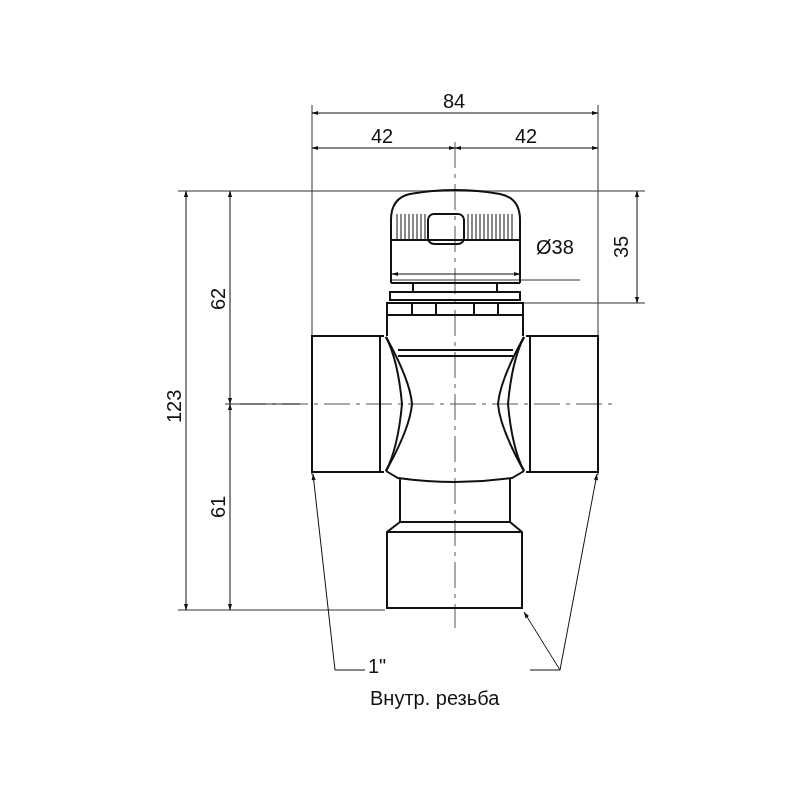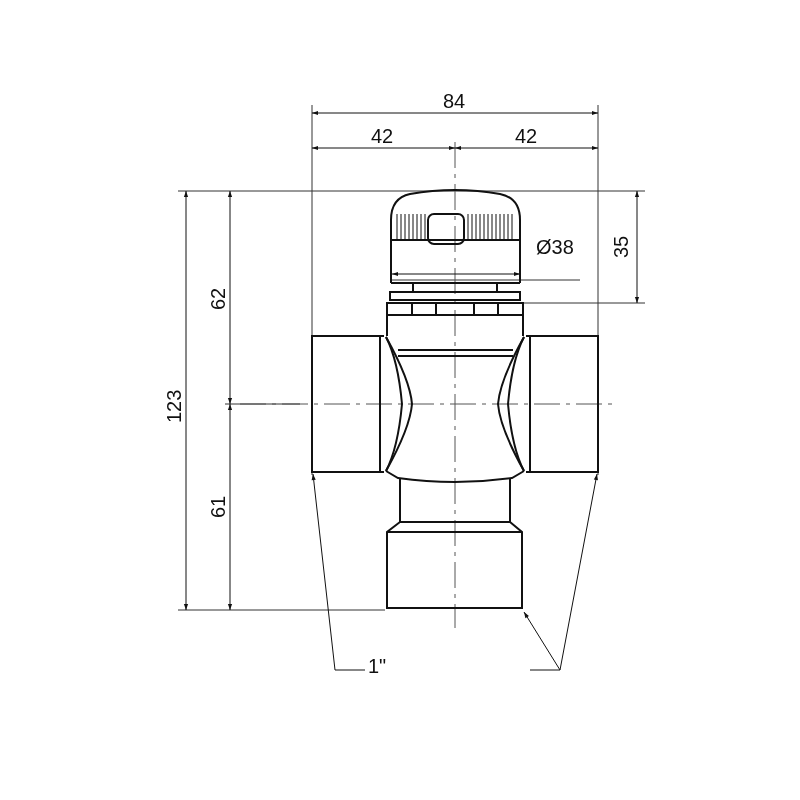--- a/index.html
+++ b/index.html
@@ -120,13 +120,14 @@
 <div class="lbl" style="left:443px;top:90px;font-size:20px;">84</div>
 <div class="lbl" style="left:371px;top:125px;font-size:20px;">42</div>
 <div class="lbl" style="left:515px;top:125px;font-size:20px;">42</div>
 <div class="lbl" style="left:536px;top:236px;font-size:20px;">Ø38</div>
 <div class="lbl" style="left:610px;top:236px;font-size:20px;transform:rotate(-90deg);transform-origin:left top;top:258px;">35</div>
 <div class="lbl" style="left:163px;top:423px;font-size:20px;transform:rotate(-90deg);transform-origin:left top;">123</div>
 <div class="lbl" style="left:207px;top:310px;font-size:20px;transform:rotate(-90deg);transform-origin:left top;">62</div>
 <div class="lbl" style="left:207px;top:518px;font-size:20px;transform:rotate(-90deg);transform-origin:left top;">61</div>
 
 <div class="lbl" style="left:368px;top:655px;font-size:20px;">1"</div>
+<div class="lbl" style="left:370px;top:687px;font-size:20px;">Внутр. резьба</div>
 </div>
 
 </body></html>

